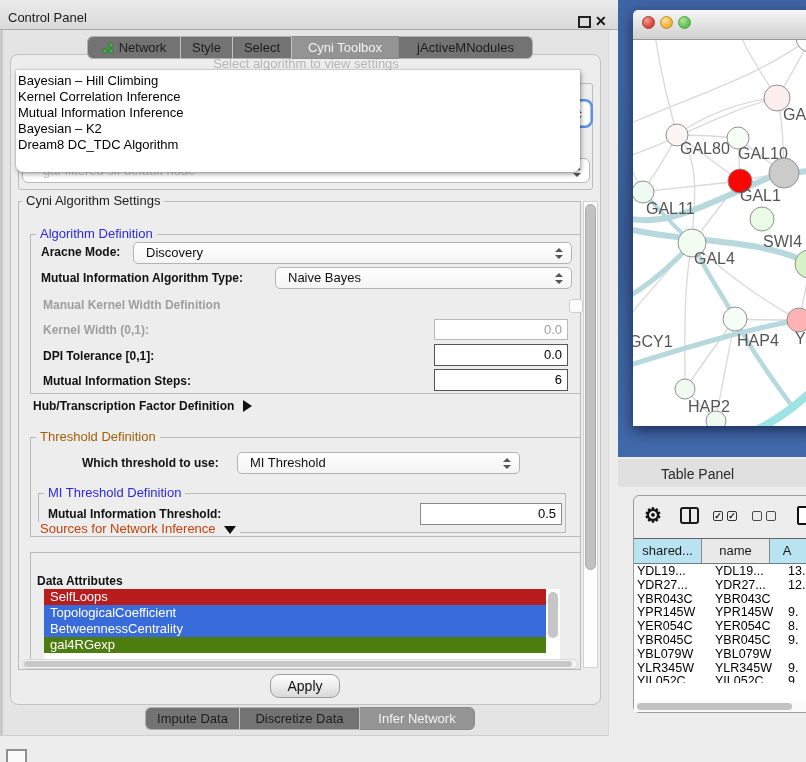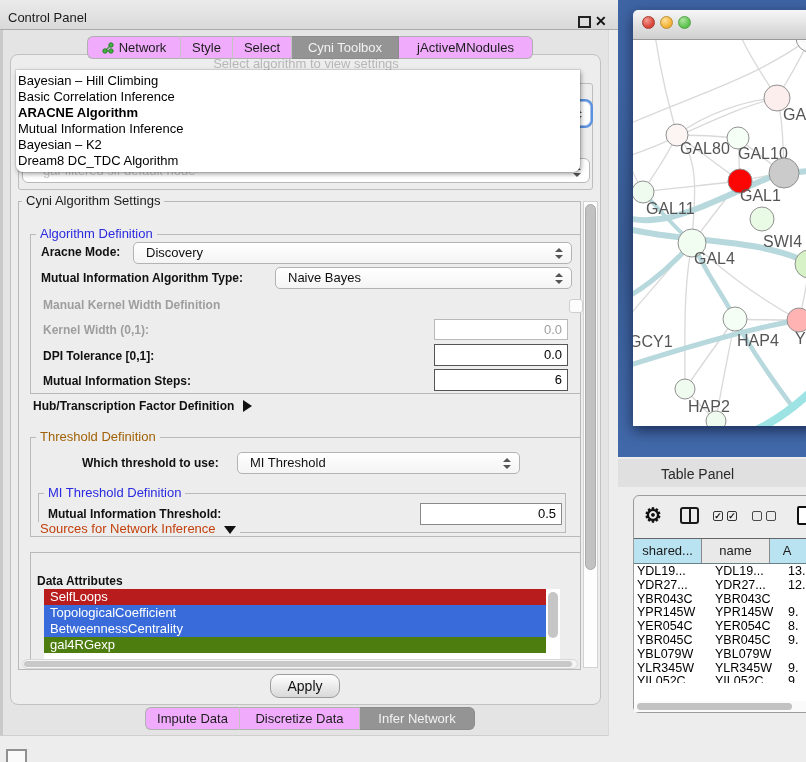--- a/index.html
+++ b/index.html
@@ -9,21 +9,21 @@
   .bold{font-weight:bold;}
   
   .cp-body{left:0;top:0;width:609px;height:736px;background:#e4e4e4;border-right:1px solid #dbdbdb;border-bottom:1px solid #cfcfcf;border-left:3px solid #c9c9c9;box-sizing:border-box;}
   .cp-titlebar{left:0;top:0;width:618px;height:30px;background:linear-gradient(#ebebeb,#d9d9d9);border-bottom:1px solid #ababab;box-sizing:border-box;}
   .cp-title{left:8px;top:10px;font-size:13px;color:#1b1b1b;}
   .win-restore{left:578px;top:16px;width:9px;height:8px;border:2px solid #222;}
   .win-close{left:595px;top:15px;font-size:14px;font-weight:bold;color:#111;line-height:12px;}
   .tab-panel{left:10px;top:54px;width:591px;height:651px;background:#ededed;border:1px solid #c2c2c2;border-radius:8px;box-sizing:border-box;}
   
   .seg{display:flex;height:23px;}
-  .seg .s{box-sizing:border-box;border-top:1px solid #b0b0b0;border-bottom:1px solid #b0b0b0;border-right:1px solid #c2c2c2;background:#f0abfc;font-size:13px;color:#1d1d1d;text-align:center;line-height:21px;white-space:nowrap;overflow:hidden;}
+  .seg .s{box-sizing:border-box;border-top:1px solid #b0b0b0;border-bottom:1px solid #b0b0b0;border-right:1px solid #c2c2c2;background:#737373;font-size:13px;color:#1d1d1d;text-align:center;line-height:21px;white-space:nowrap;overflow:hidden;}
   .seg .s:first-child{border-left:1px solid #b0b0b0;border-radius:6px 0 0 6px;}
   .seg .s:last-child{border-right:1px solid #b0b0b0;border-radius:0 6px 6px 0;}
   .seg .s.sel{background:#949494;color:#f2f2f2;border-color:#8b8b8b;}
   .net-ico{display:inline-block;vertical-align:-2px;margin-right:5px;}
   
   .hint{left:10px;top:56px;width:592px;text-align:center;font-size:13px;color:#b7b7b7;}
   .frag-group{left:18px;top:83px;width:575px;height:107px;border:1px solid #bdbdbd;border-radius:3px;box-sizing:border-box;}
   .combo{box-sizing:border-box;background:linear-gradient(#ffffff,#f4f4f4);border:1px solid #b3b3b3;border-radius:5px;font-size:13px;color:#111;line-height:20px;padding-left:12px;white-space:nowrap;}
   .spins{position:absolute;right:8px;top:50%;margin-top:-5px;width:8px;height:11px;}
   .spins i{position:absolute;left:0;width:0;height:0;border-left:4px solid transparent;border-right:4px solid transparent;}
@@ -118,22 +118,21 @@
             <circle cx="9" cy="9" r="2.2" fill="#46b246" stroke="#2e7d2e"></circle>
           </svg><span>Network</span></div>
         <div class="s" style="width: 52px;"><span>Style</span></div>
         <div class="s" style="width: 59px;"><span>Select</span></div>
         <div class="s sel" style="width: 107px;"><span>Cyni Toolbox</span></div>
         <div class="s" style="width: 134px;"><span>jActiveMNodules</span></div>
       </div>
 
     <div class="abs popup" id="algo-popup">
         <div class="it">Bayesian – Hill Climbing</div>
-        <div class="it">Basic Correlation Inference</div>
-        <div class="it sel">ARACNE Algorithm</div>
+        <div class="it">Kernel Correlation Inference</div>
         <div class="it">Mutual Information Inference</div>
         <div class="it">Bayesian – K2</div>
         <div class="it">Dream8 DC_TDC Algorithm</div>
       </div>
 
     <div class="abs gbox" style="left:18px;top:201px;width:563px;height:469px;"></div>
     <div class="gtitle" style="left:22px;top:194px;color:#1c1c1c;">Cyni Algorithm Settings</div>
     <div class="abs vsb-track"></div>
     <div class="abs vsb-thumb"></div>
 

